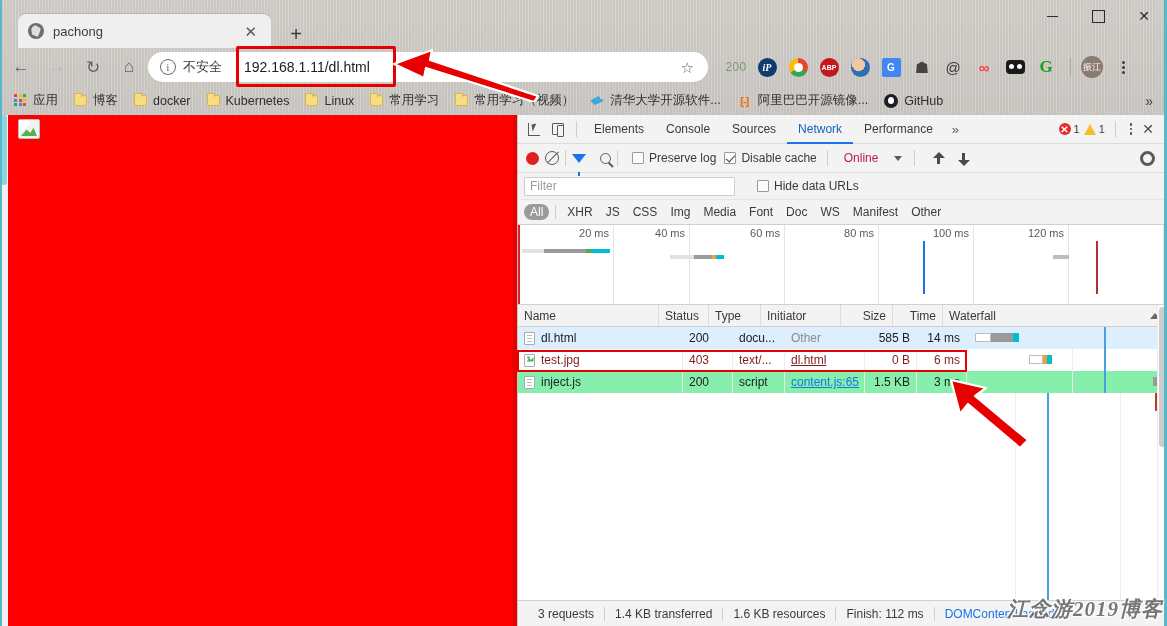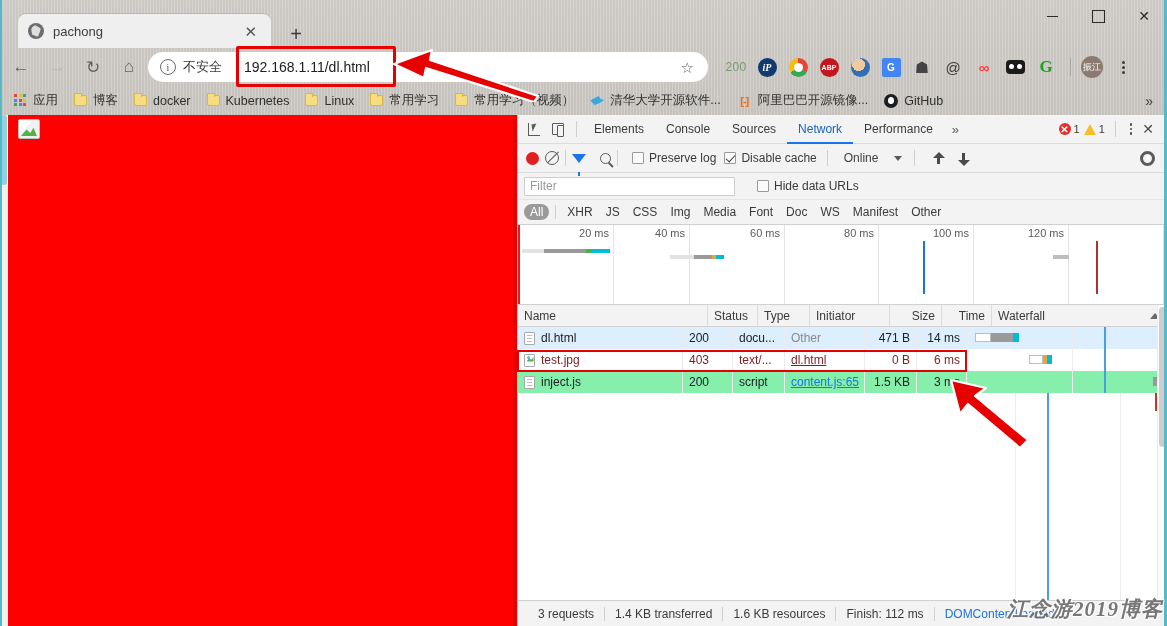--- a/index.html
+++ b/index.html
@@ -184,21 +184,21 @@
   .clear-ic { width:14px;height:14px;border:1.4px solid #5a5a5a;border-radius:50%;position:relative;}
   .clear-ic::after{content:"";position:absolute;left:-1px;top:5px;width:16px;height:1.4px;background:#5a5a5a;transform:rotate(-45deg);}
   .funnel { width:0;height:0;border-left:7px solid transparent;border-right:7px solid transparent;border-top:9px solid #1a73e8; position:relative;}
   .funnel::after{content:"";position:absolute;left:-1px;top:9px;width:2px;height:4px;background:#1a73e8;}
   .search-ic { width:11px;height:11px;border:1.5px solid #5a5a5a;border-radius:50%;position:relative;}
   .search-ic::after{content:"";position:absolute;right:-4px;bottom:-3px;width:6px;height:1.5px;background:#5a5a5a;transform:rotate(45deg);}
   .cbx { width:12px;height:12px;border:1px solid #9a9a9a;background:#fbfbfb;border-radius:1px;position:relative;flex:0 0 auto;}
   .cbx.checked::after{content:"";position:absolute;left:3px;top:0px;width:4px;height:8px;border:solid #3a3a3a;border-width:0 1.6px 1.6px 0;transform:rotate(42deg);}
   .cbx-label { font-size:12px; color:#3a3a3a; margin-left:5px; white-space:nowrap; }
   .cbx-wrap { display:flex; align-items:center; margin-left:8px; }
-  .online-sel { font-size:12px; color:#404040; margin-left:10px; display:flex; align-items:center; }
+  .online-sel { font-size:12px; color:#be185d; margin-left:10px; display:flex; align-items:center; }
   .caret { width:0;height:0;border-left:4px solid transparent;border-right:4px solid transparent;border-top:5px solid #5a5a5a;margin-left:16px;}
   .arrow-up, .arrow-dn { width:13px;height:13px;position:relative;margin-left:12px;}
   .arrow-up::before{content:"";position:absolute;left:4px;top:3px;width:3px;height:9px;background:#4a4a4a;}
   .arrow-up::after{content:"";position:absolute;left:0px;top:0px;border-left:6px solid transparent;border-right:6px solid transparent;border-bottom:6px solid #4a4a4a;}
   .arrow-dn::before{content:"";position:absolute;left:4px;top:1px;width:3px;height:9px;background:#4a4a4a;}
   .arrow-dn::after{content:"";position:absolute;left:0px;bottom:-1px;border-left:6px solid transparent;border-right:6px solid transparent;border-top:6px solid #4a4a4a;}
   .gear { margin-left:auto; width:15px;height:15px;border-radius:50%;border:3px solid #5a5a5a; position:relative; margin-right:6px;}
   .gear::after{content:"";position:absolute;left:2.5px;top:2.5px;width:4px;height:4px;border-radius:50%;background:#fff;}
 
   
@@ -553,41 +553,41 @@
       </div>
       <div class="ov-bar" style="left:535px; top:30px;">
         <span class="ov-seg" style="width:16px;background:#bdbdbd"></span>
       </div>
       <div class="ov-vline" style="left:405px;background:#1a73e8"></div>
       <div class="ov-vline" style="left:578px;background:#b03030"></div>
     </div>
 
     <div class="dt-table">
       <div class="thead">
-        <div class="th" style="width:190px">Name</div>
+        <div class="th" style="width:141px">Name</div>
         <div class="th" style="width:50px">Status</div>
         <div class="th" style="width:52px">Type</div>
         <div class="th" style="width:80px">Initiator</div>
         <div class="th num" style="width:52px">Size</div>
         <div class="th num" style="width:50px">Time</div>
         <div class="th" style="flex:1; justify-content:space-between">
           <span>Waterfall</span>
           <span class="sort-caret"></span>
         </div>
       </div>
 
       <div class="row sel">
         <div class="td" style="width:165px">
           <span class="res-ic"></span>
           <span>dl.html</span>
         </div>
         <div class="td" style="width:50px">200</div>
         <div class="td" style="width:52px">docu...</div>
         <div class="td" style="width:80px;color:#8a8a8a">Other</div>
-        <div class="td num" style="width:52px">471 B</div>
+        <div class="td num" style="width:52px">585 B</div>
         <div class="td num" style="width:50px">14 ms</div>
         <div class="td wf-cell">
           <span class="wf-gridline" style="left:105px"></span>
           <span class="body-blueline" style="left:137px"></span>
           <span class="wf-bar" style="left:8px">
             <span class="wf-seg" style="width:16px;background:#ffffff;border:1px solid #bdbdbd"></span>
             <span class="wf-seg" style="width:22px;background:#9a9a9a"></span>
             <span class="wf-seg" style="width:6px;background:#00bcd4"></span>
           </span>
         </div>

